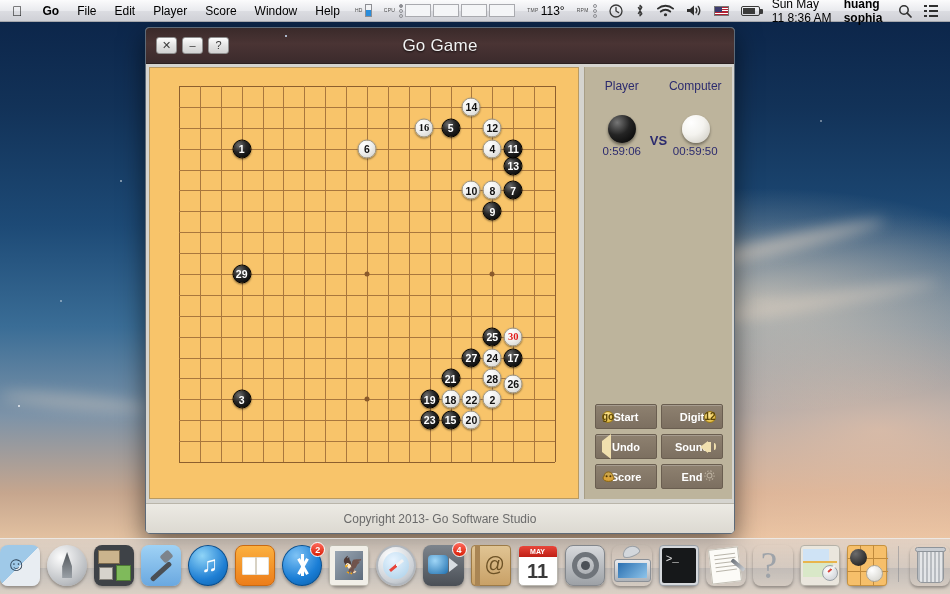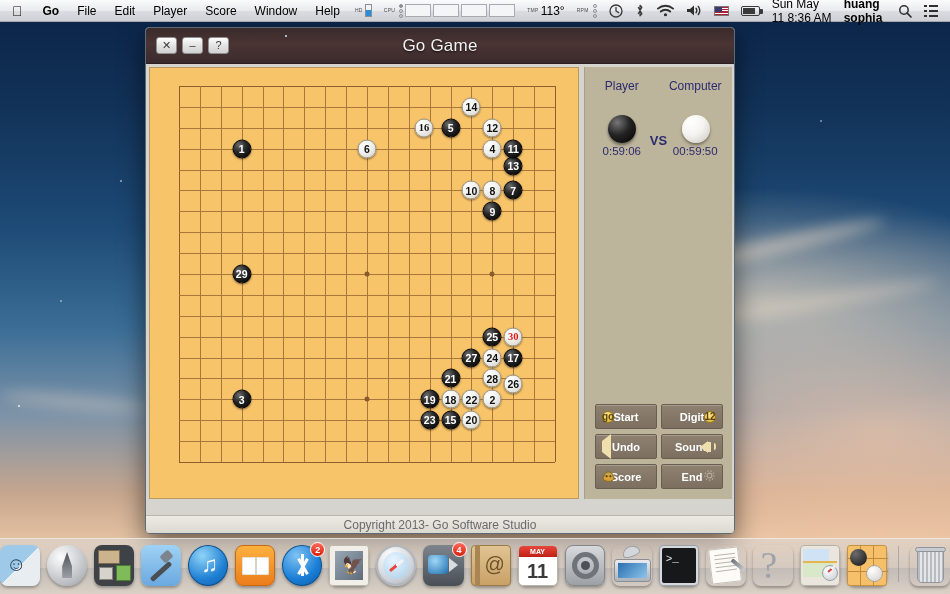--- a/index.html
+++ b/index.html
@@ -142,21 +142,21 @@
   .gbtn .ic.l{position:absolute;left:6px;}
   .gbtn .ic.r{position:absolute;right:6px;}
   .coin{width:12px;height:12px;border-radius:50%;background:radial-gradient(circle at 35% 30%,#ffe89a,#d9ac26);
         border:1px solid #9b7a18;font-size:7px;color:#5d4708;display:flex;align-items:center;justify-content:center;font-weight:bold;}
   .arrowL{width:0;height:0;border-top:7px solid transparent;border-bottom:7px solid transparent;border-right:9px solid #f0dfae;}
   .spk{display:flex;align-items:center;}
   .spk i{display:block;width:0;height:0;border-top:6px solid transparent;border-bottom:6px solid transparent;border-right:8px solid #f0dfae;}
   .spk b{display:block;width:4px;height:10px;background:#f0dfae;margin-left:-1px;}
   .spk u{display:block;width:3px;height:7px;border-right:2px solid #f0dfae;border-radius:0 60% 60% 0 / 0 50% 50% 0;margin-left:2px;}
   #copyright{
-    position:absolute;left:0;right:0;bottom:0;height:18px;
+    position:absolute;left:0;right:0;bottom:0;height:30px;
     background:linear-gradient(to bottom,#eceae4,#dcd9d1);
     border-top:1px solid #b9b5aa;
     display:flex;align-items:center;justify-content:center;
     font-size:12px;color:#6a6a6a;
   }
 
   
   #dock{
     position:absolute;left:0;bottom:0;width:950px;height:56px;z-index:40;
     background:linear-gradient(to bottom, rgba(215,219,224,.48) 0%, rgba(196,201,208,.62) 52%, rgba(176,182,190,.72) 53%, rgba(205,210,216,.6) 100%);

